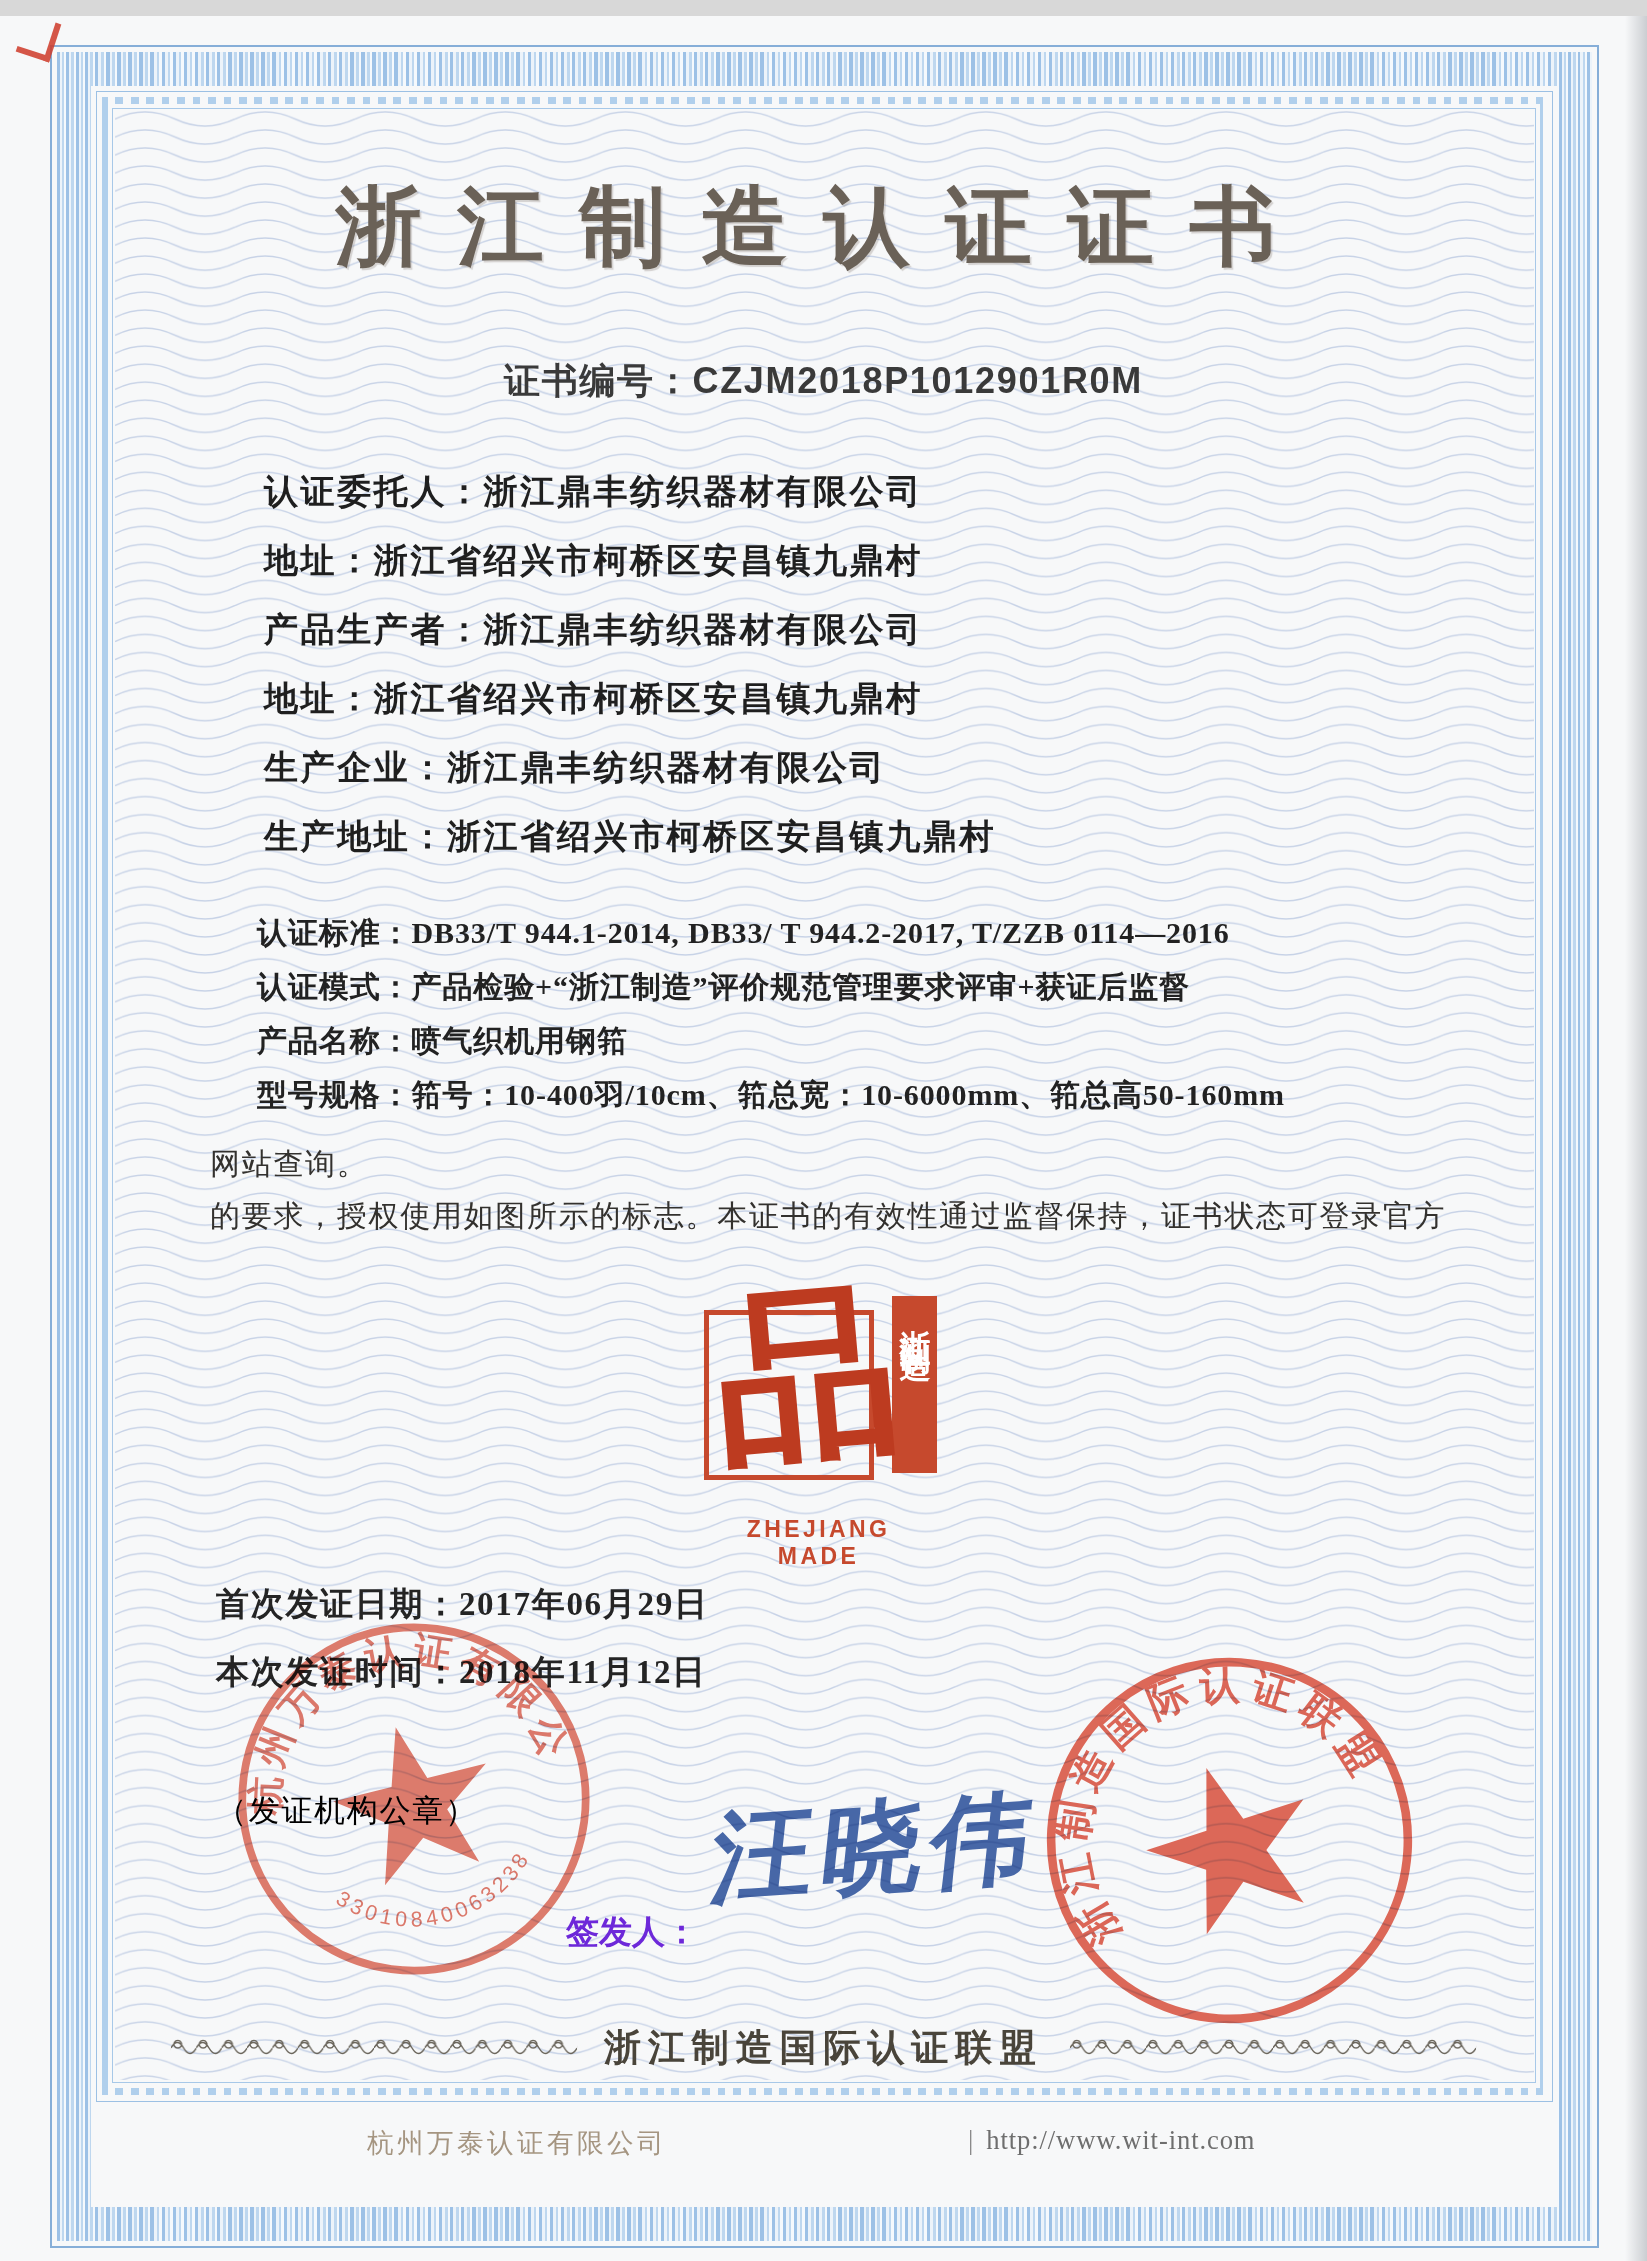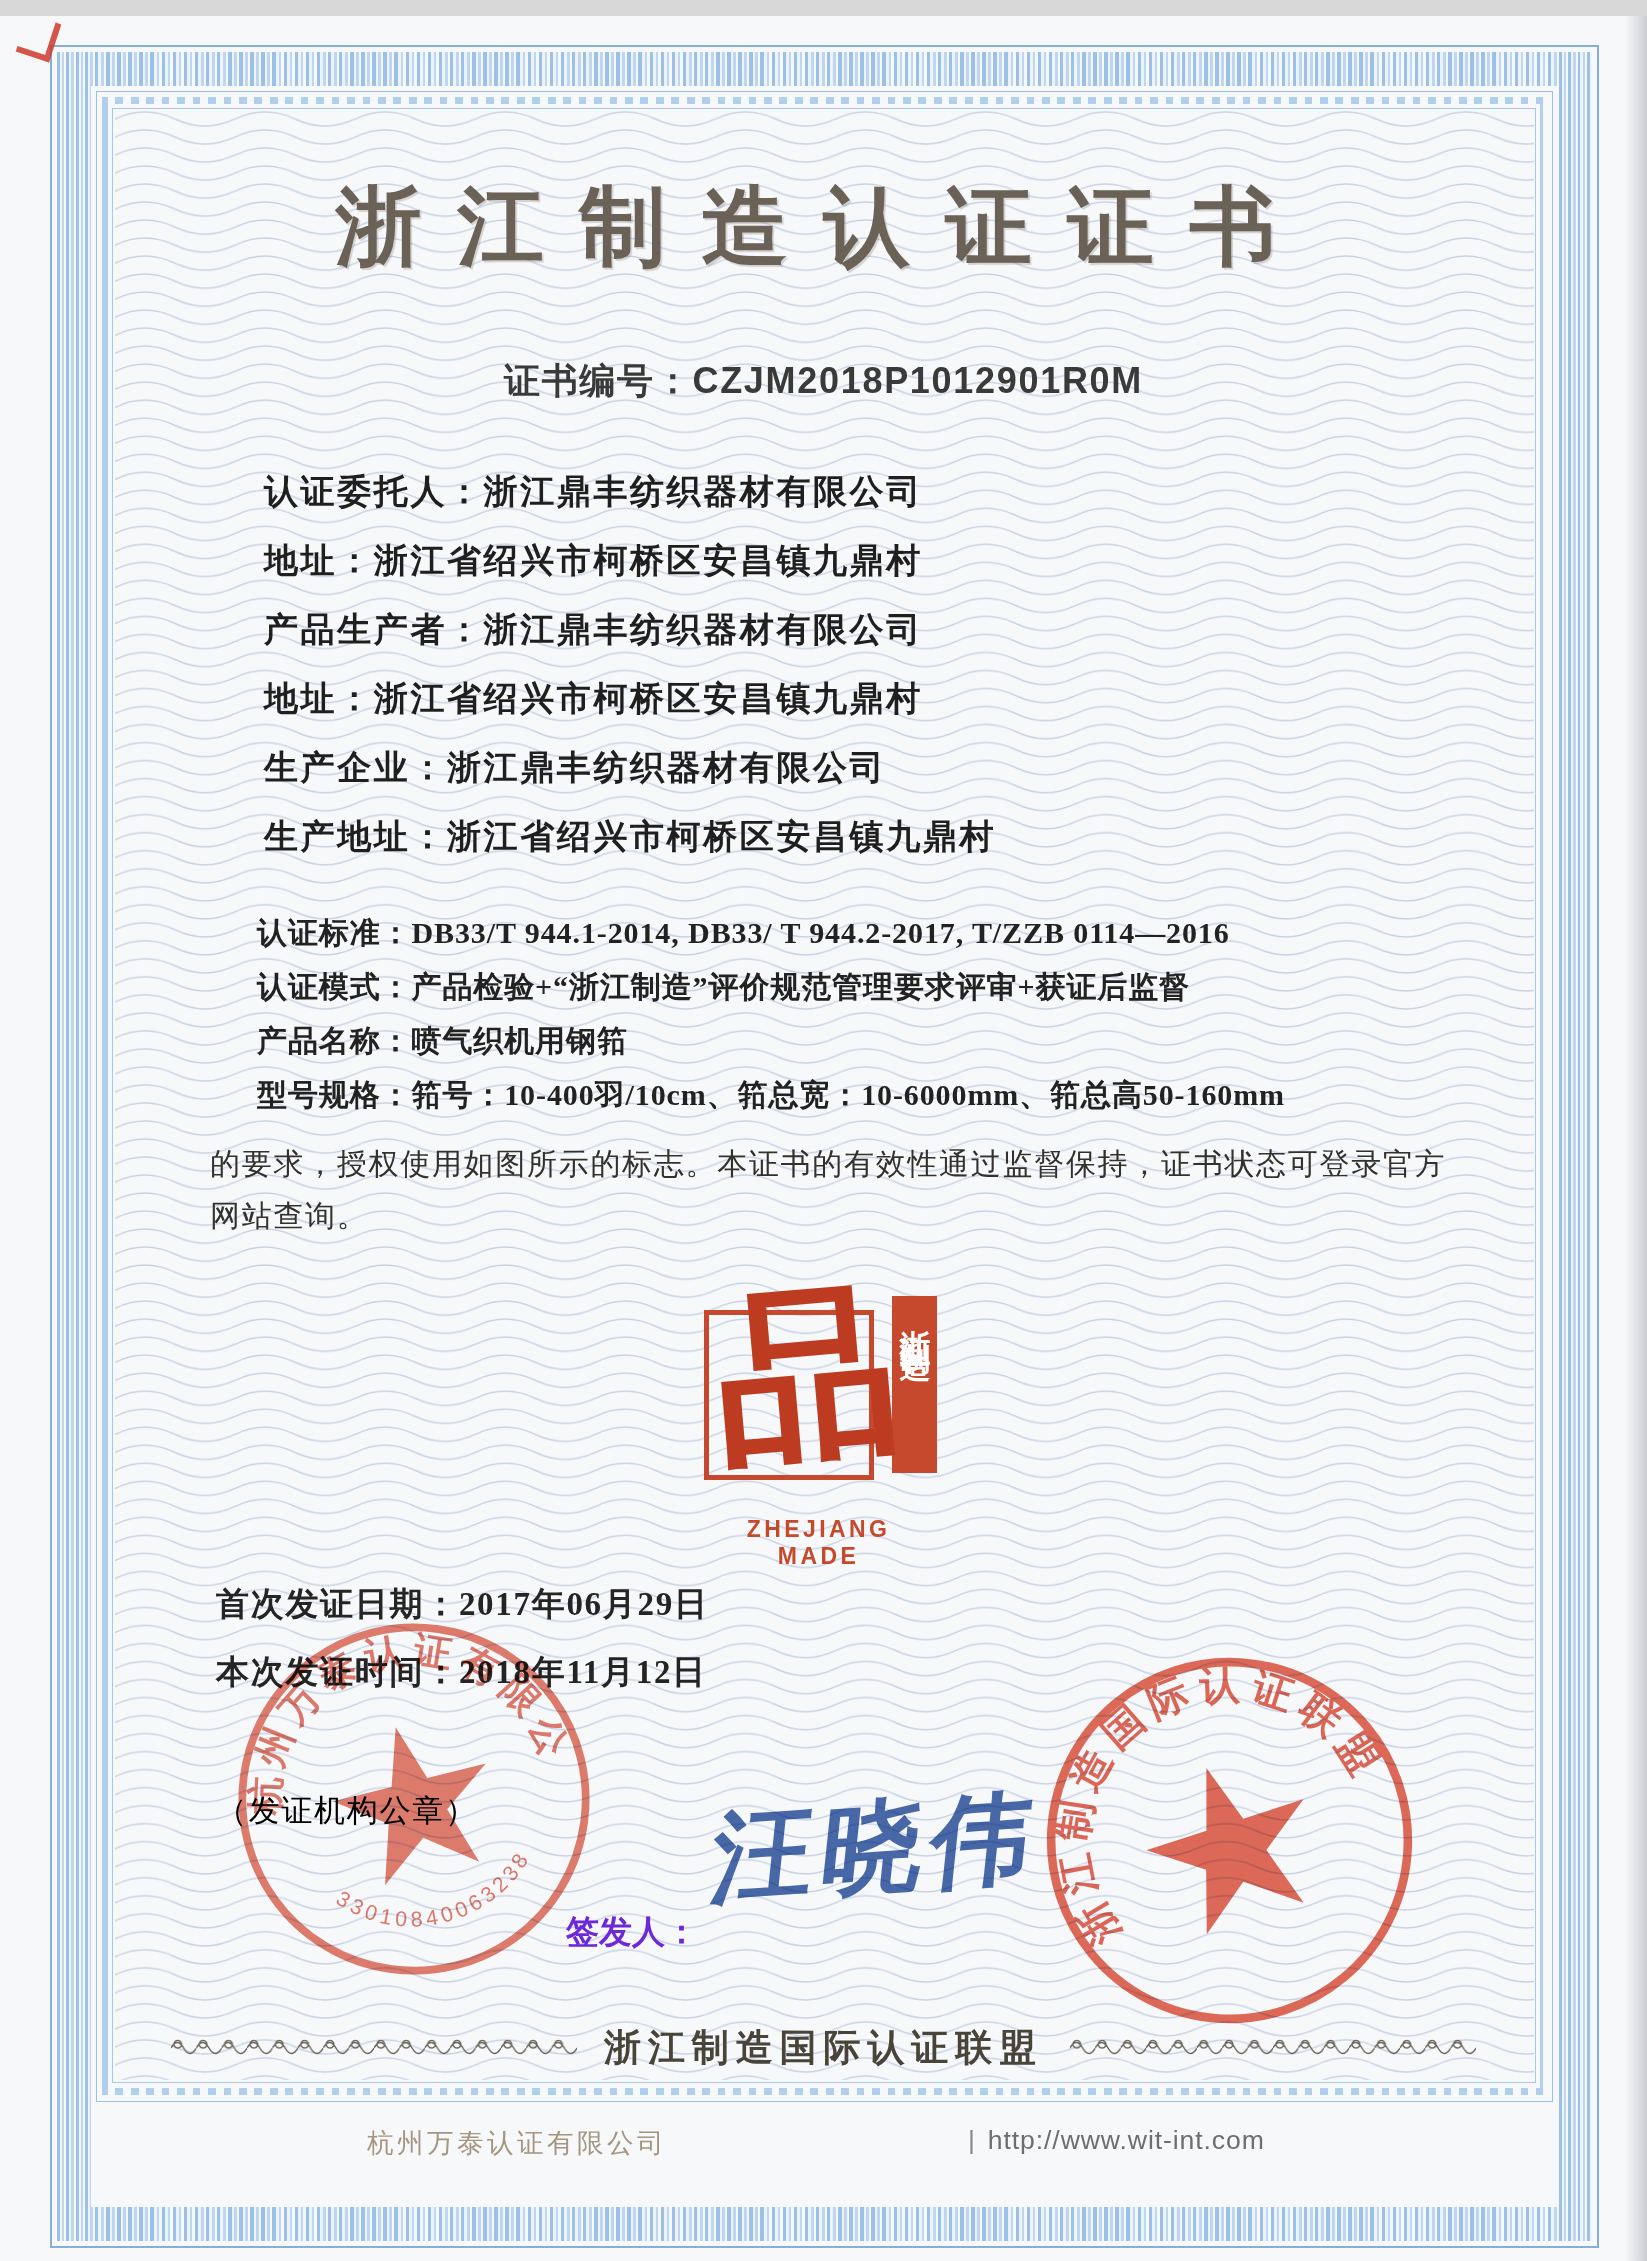--- a/index.html
+++ b/index.html
@@ -54,21 +54,21 @@
   .stamp{position:absolute;z-index:5;mix-blend-mode:multiply;}
   .stamp-left{left:220px;top:1589px;}
   .stamp-right{left:1028px;top:1623px;}
   
   .alliance-band{position:absolute;left:0;right:0;top:2006px;height:51px;z-index:2;
                  display:flex;align-items:center;justify-content:center;gap:24px;}
   .alliance-text{font-size:37px;font-weight:700;letter-spacing:6.9px;color:#49443a;}
   .flourish{width:412px;height:22px;}
   .footer-left{position:absolute;left:367px;top:2109px;z-index:2;font-size:26.6px;letter-spacing:3.4px;color:#a59581;}
   .footer-right{position:absolute;left:968px;top:2109px;z-index:2;
-                font-family:Liberation Sans, sans-serif;
+                font-family:Liberation Serif, serif;
                 font-size:26.6px;letter-spacing:0.9px;color:#6e6e6e;text-align:center;}
   .footer-right .sep{margin-right:12px;color:#8a8a8a;}
   
   .edge-right{position:absolute;right:0;top:0;width:22px;height:100%;z-index:8;
               background:linear-gradient(to left,#a7abb1,rgba(167,171,177,0));opacity:.55;}
   .edge-bottom{position:absolute;left:0;bottom:0;width:100%;height:15.4px;z-index:8;
                background:linear-gradient(to top,#a7abb1,rgba(167,171,177,0));opacity:.5;}
   .ink-mark{position:absolute;left:20.6px;top:1.7px;width:29px;height:34px;z-index:9;
             border-right:6px solid #cf3a2a;border-bottom:6px solid #cf3a2a;
             transform:rotate(18deg);opacity:.85;}
@@ -113,22 +113,22 @@
   </div>
 
   <div class="details">
     <div class="drow"><span>认证标准：</span><span>DB33/T 944.1-2014, DB33/ T 944.2-2017, T/ZZB 0114—2016</span></div>
     <div class="drow"><span>认证模式：</span><span>产品检验+“浙江制造”评价规范管理要求评审+获证后监督</span></div>
     <div class="drow"><span>产品名称：</span><span>喷气织机用钢筘</span></div>
     <div class="drow"><span>型号规格：</span><span>筘号：10-400羽/10cm、筘总宽：10-6000mm、筘总高50-160mm</span></div>
   </div>
 
   <div class="statement">
+    <div>网站查询。</div>
     <div>的要求，授权使用如图所示的标志。本证书的有效性通过监督保持，证书状态可登录官方</div>
-    <div>网站查询。</div>
   </div>
 
   <div class="logo">
     <div class="logo-square"></div>
     <div class="logo-bar">
       <span class="logo-bar-text">浙江制造</span>
     </div>
     <div class="logo-glyph">品</div>
     <div class="logo-caption">ZHEJIANG MADE</div>
   </div>

